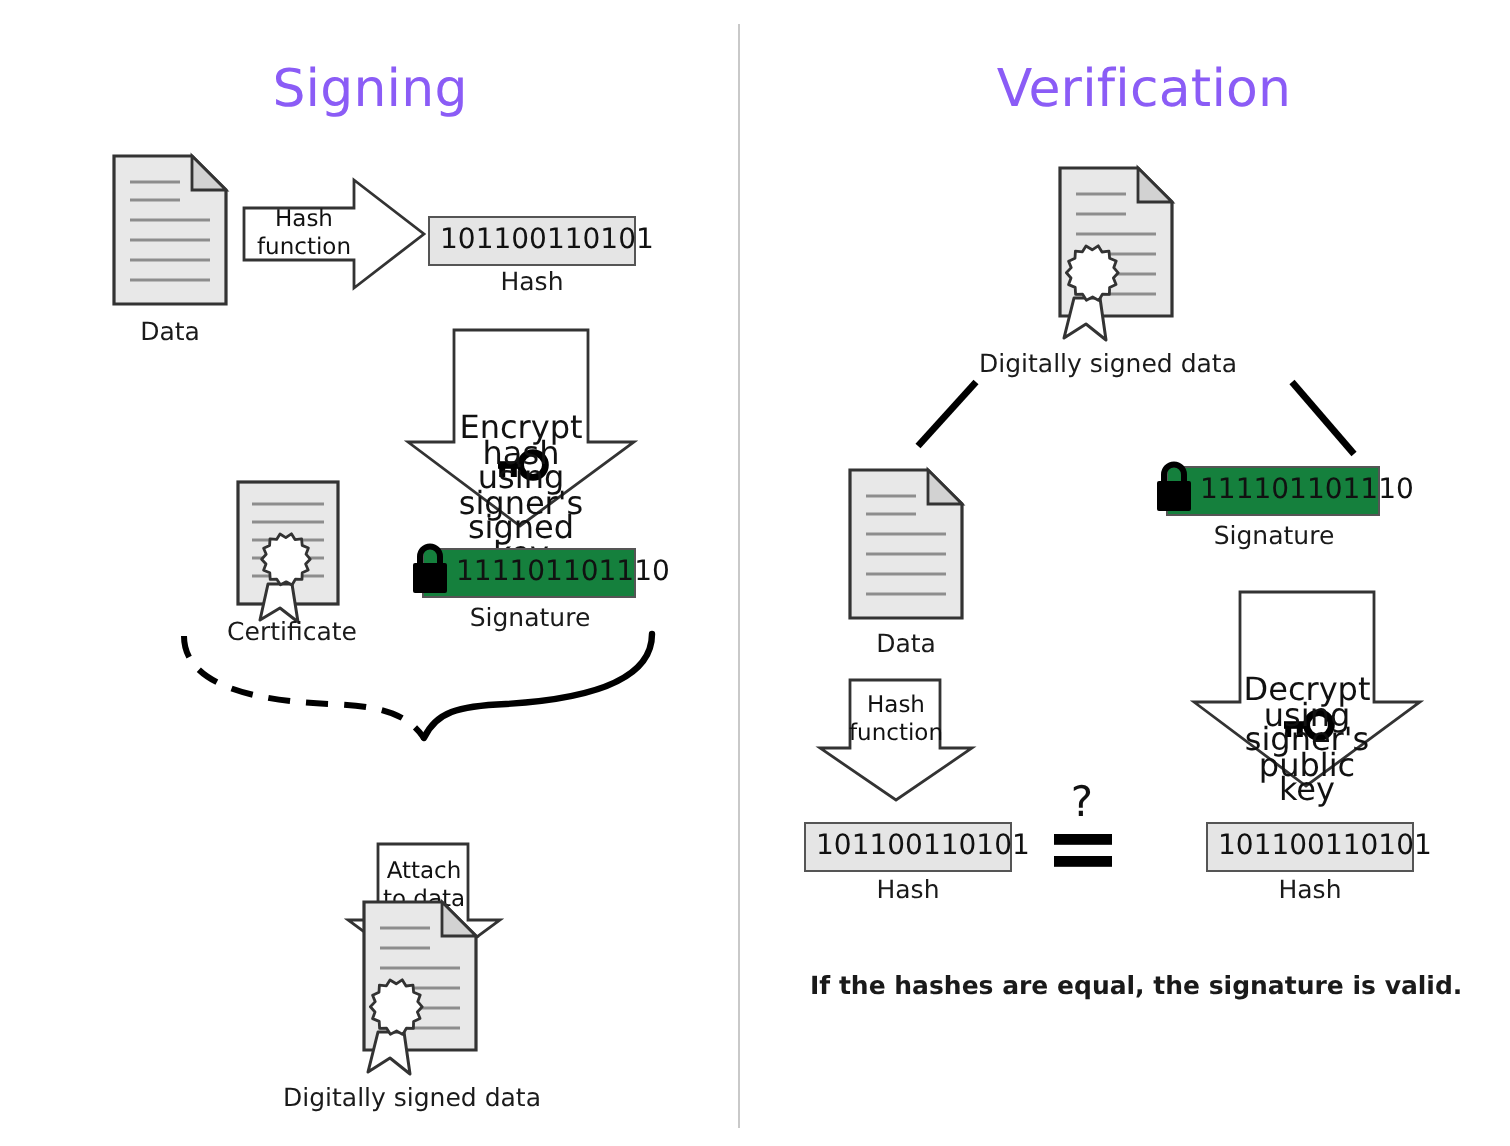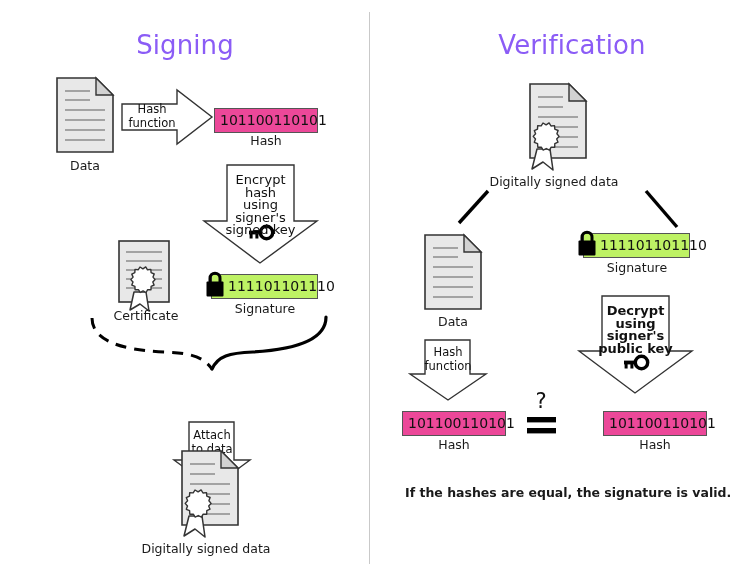--- a/index.html
+++ b/index.html
@@ -10,36 +10,36 @@
   }
   .abs{position:absolute;}
   .ttl{
     font-size:26px;font-weight:400;text-align:center;color:#8b5cf6;
     letter-spacing:.1px;white-space:nowrap;
   }
   .lbl{font-size:12.5px;text-align:center;color:#1a1a1a;white-space:nowrap;}
   .caption{font-size:12.5px;text-align:center;color:#1a1a1a;white-space:nowrap;}
   .divider{background:#c9c9c9;width:1.4px;}
   .hashbox{
-    background:#ec4899;border:1.6px solid #555;
+    background:#e5e5e5;border:1.6px solid #555;
     font-size:14px;line-height:1;color:#111;
     padding:4px 5px 5px 5px;white-space:nowrap;text-align:center;
     box-sizing:border-box;
   }
   .sigbox{
-    background:#bef264;border:1.6px solid #555;
+    background:#15803d;border:1.6px solid #555;
     font-size:14px;line-height:1;color:#111;
     padding:4px 5px 5px 16px;white-space:nowrap;text-align:right;
     box-sizing:border-box;
   }
   .arrowtext{
     position:absolute;left:0;right:0;text-align:center;
     font-size:11.5px;line-height:13.5px;color:#111;
   }
-  .arrowtext.small{font-size:13px;line-height:12.5px;}
+  .arrowtext.small{font-size:16px;line-height:12.5px;margin-top:34px;}
   svg{display:block;overflow:visible;}
   .qmark{font-size:21px;text-align:center;color:#111;line-height:1;}
 </style>
 </head>
 <body>
 
 <div class="abs divider" style="left:369px;top:12px;height:552px;"></div>
 
 <div class="abs ttl" style="left:105px;top:30px;width:160px;">Signing</div>
 
@@ -210,21 +210,21 @@
 <div class="abs" style="left:409px;top:339px;width:78px;height:62px;">
   <svg width="78" height="62" viewBox="0 0 78 62">
     <path d="M16,1 L61,1 L61,35 L77,35 L39,61 L1,35 L16,35 Z" fill="#ffffff" stroke="#333" stroke-width="1.4" stroke-linejoin="miter"></path>
   </svg>
   <div class="arrowtext" style="top:7px;left:0;right:0;">
     <div>Hash</div>
     <div>function</div>
   </div>
 </div>
 
-<div class="abs" style="left:578px;top:295px;width:115px;height:99px;font-weight:bold;">
+<div class="abs" style="left:596px;top:295px;width:115px;height:99px;">
   <svg width="115" height="99" viewBox="0 0 115 99">
     <path d="M24,1 L91,1 L91,56 L114,56 L57,98 L1,56 L24,56 Z" fill="#ffffff" stroke="#333" stroke-width="1.4" stroke-linejoin="miter"></path>
     <g transform="translate(46,61)">
       <circle cx="17.5" cy="6.5" r="6.2" fill="none" stroke="#000" stroke-width="3.4"></circle>
       <rect x="0" y="4.6" width="12" height="3.8" fill="#000"></rect>
       <rect x="0.6" y="6.5" width="3" height="6" fill="#000"></rect>
       <rect x="6.4" y="6.5" width="3" height="6" fill="#000"></rect>
     </g>
   </svg>
   <div class="arrowtext small" style="top:10px;left:18px;right:18px;">

